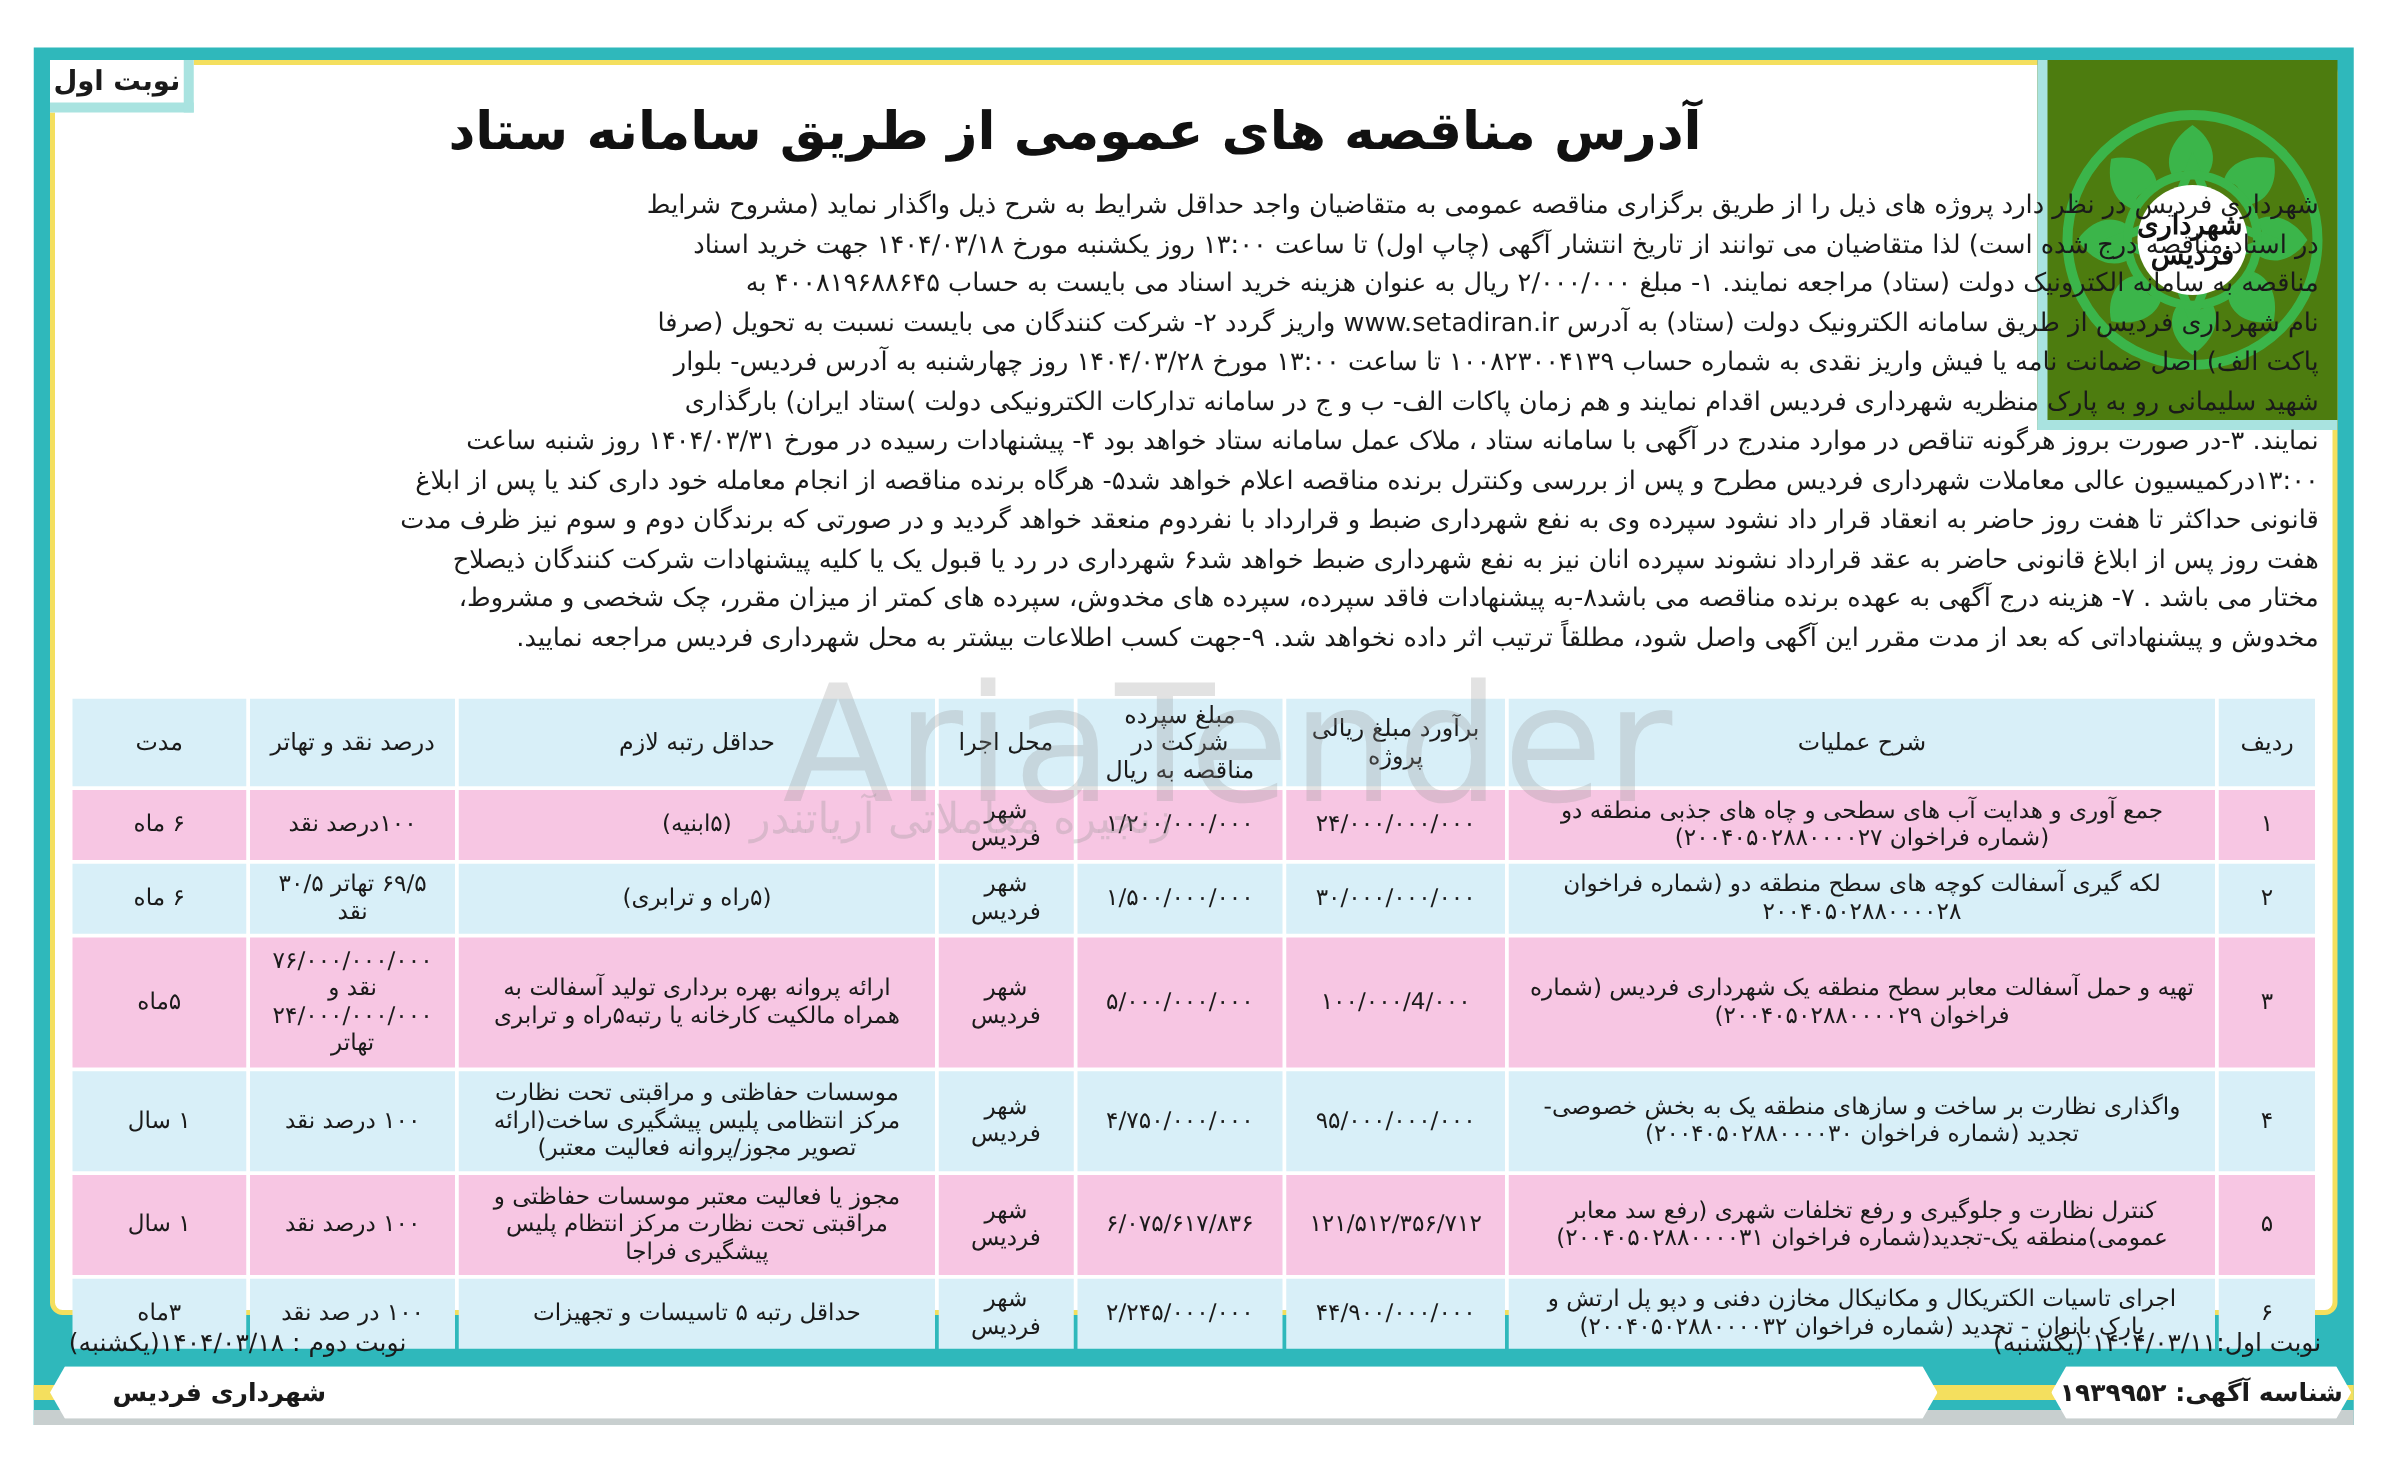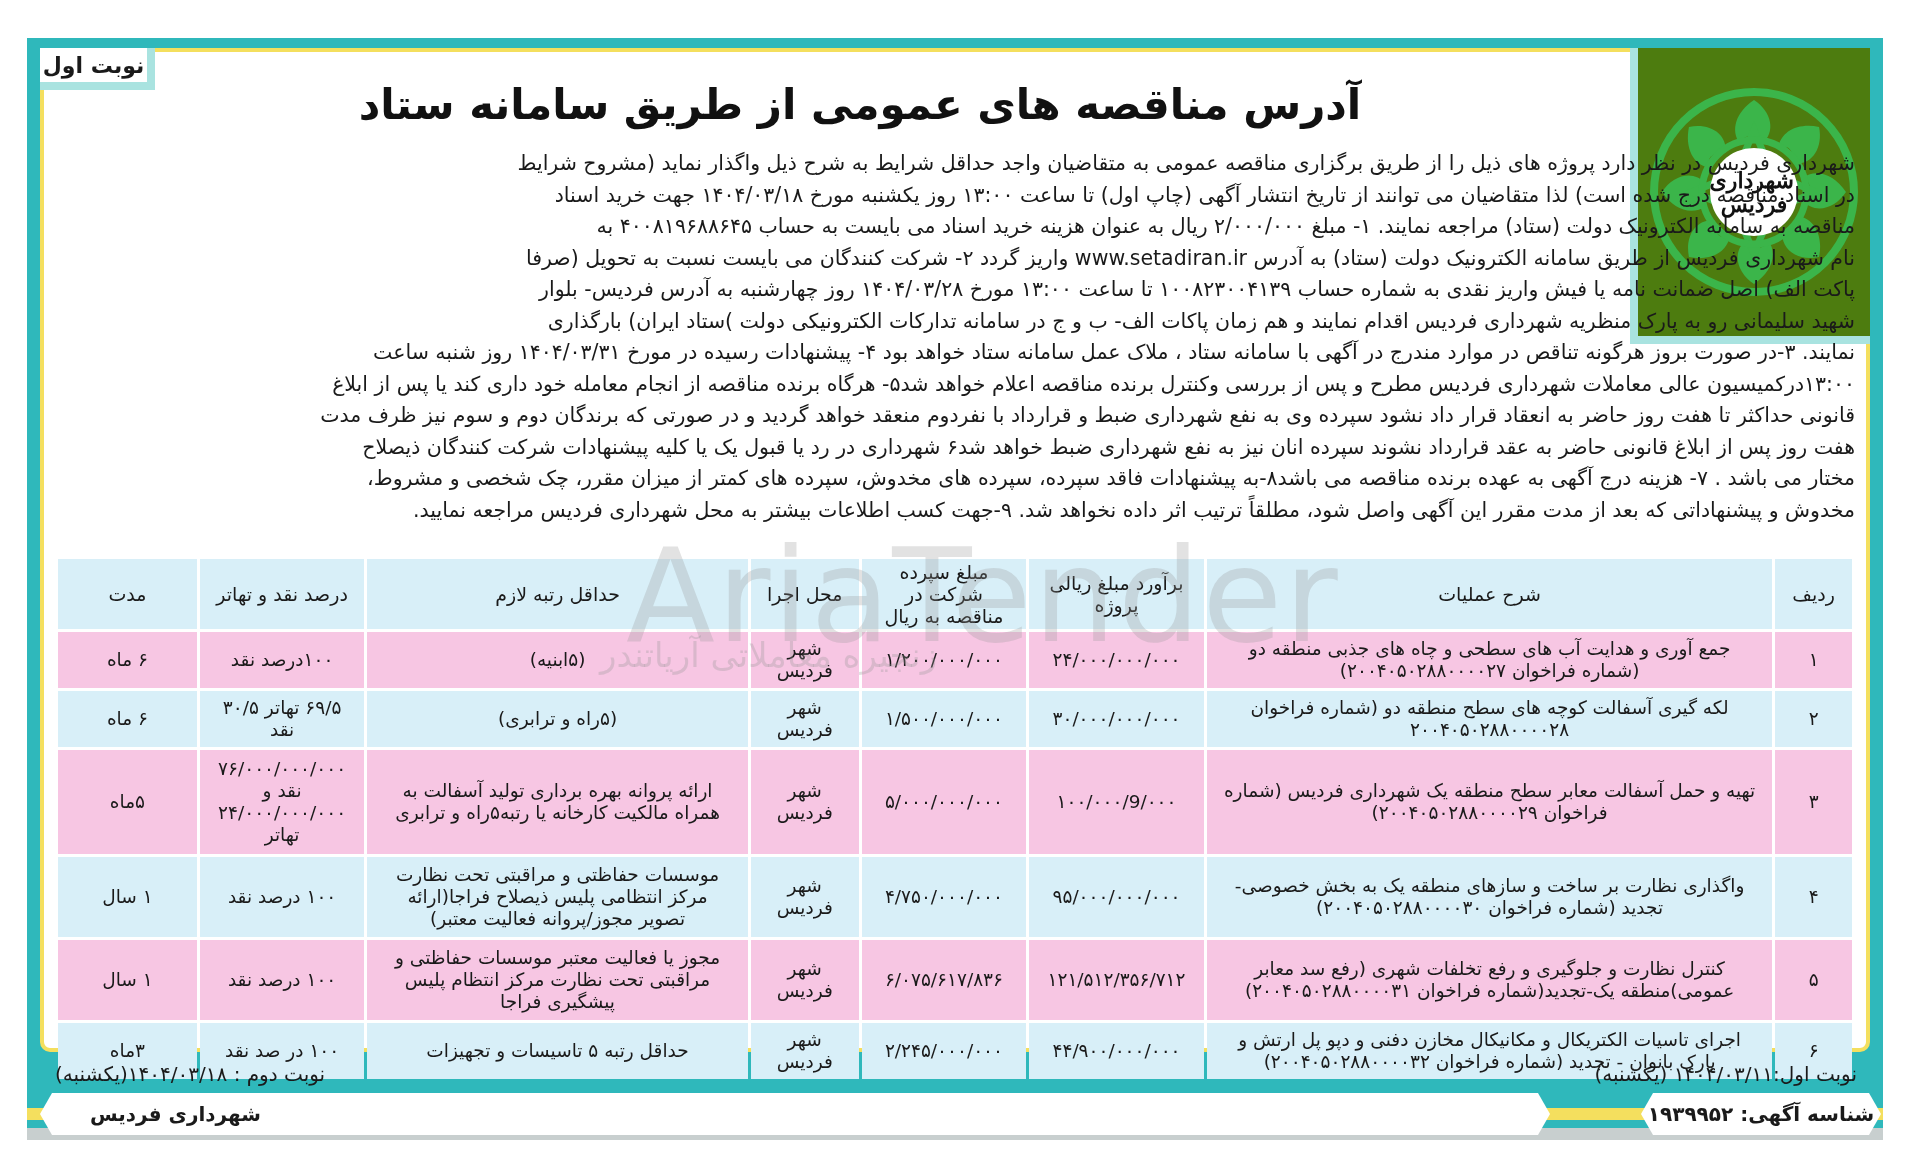--- a/index.html
+++ b/index.html
@@ -177,34 +177,34 @@
       <td>۳۰/۰۰۰/۰۰۰/۰۰۰</td>
       <td>۱/۵۰۰/۰۰۰/۰۰۰</td>
       <td>شهر فردیس</td>
       <td>(۵راه و ترابری)</td>
       <td>۶۹/۵ تهاتر ۳۰/۵ نقد</td>
       <td>۶ ماه</td>
     </tr>
     <tr class="pink" style="height:104px;">
       <td>۳</td>
       <td>تهیه و حمل آسفالت معابر سطح منطقه یک شهرداری فردیس (شماره فراخوان ۲۰۰۴۰۵۰۲۸۸۰۰۰۰۲۹)</td>
-      <td>۱۰۰/۰۰۰/9/۰۰۰</td>
+      <td>۱۰۰/۰۰۰/4/۰۰۰</td>
       <td>۵/۰۰۰/۰۰۰/۰۰۰</td>
       <td>شهر فردیس</td>
       <td>ارائه پروانه بهره برداری تولید آسفالت به همراه مالکیت کارخانه یا رتبه۵راه و ترابری</td>
       <td>۷۶/۰۰۰/۰۰۰/۰۰۰ نقد و ۲۴/۰۰۰/۰۰۰/۰۰۰ تهاتر</td>
       <td>۵ماه</td>
     </tr>
     <tr class="blue" style="height:80px;">
       <td>۴</td>
       <td>واگذاری نظارت بر ساخت و سازهای منطقه یک به بخش خصوصی- تجدید (شماره فراخوان ۲۰۰۴۰۵۰۲۸۸۰۰۰۰۳۰)</td>
       <td>۹۵/۰۰۰/۰۰۰/۰۰۰</td>
       <td>۴/۷۵۰/۰۰۰/۰۰۰</td>
       <td>شهر فردیس</td>
-      <td>موسسات حفاظتی و مراقبتی تحت نظارت مرکز انتظامی پلیس ذیصلاح فراجا(ارائه تصویر مجوز/پروانه فعالیت معتبر)</td>
+      <td>موسسات حفاظتی و مراقبتی تحت نظارت مرکز انتظامی پلیس پیشگیری ساخت(ارائه تصویر مجوز/پروانه فعالیت معتبر)</td>
       <td>۱۰۰ درصد نقد</td>
       <td>۱ سال</td>
     </tr>
     <tr class="pink" style="height:80px;">
       <td>۵</td>
       <td>کنترل نظارت و جلوگیری و رفع تخلفات شهری (رفع سد معابر عمومی)منطقه یک-تجدید(شماره فراخوان ۲۰۰۴۰۵۰۲۸۸۰۰۰۰۳۱)</td>
       <td>۱۲۱/۵۱۲/۳۵۶/۷۱۲</td>
       <td>۶/۰۷۵/۶۱۷/۸۳۶</td>
       <td>شهر فردیس</td>
       <td>مجوز یا فعالیت معتبر موسسات حفاظتی و مراقبتی تحت نظارت مرکز انتظام پلیس پیشگیری فراجا</td>

